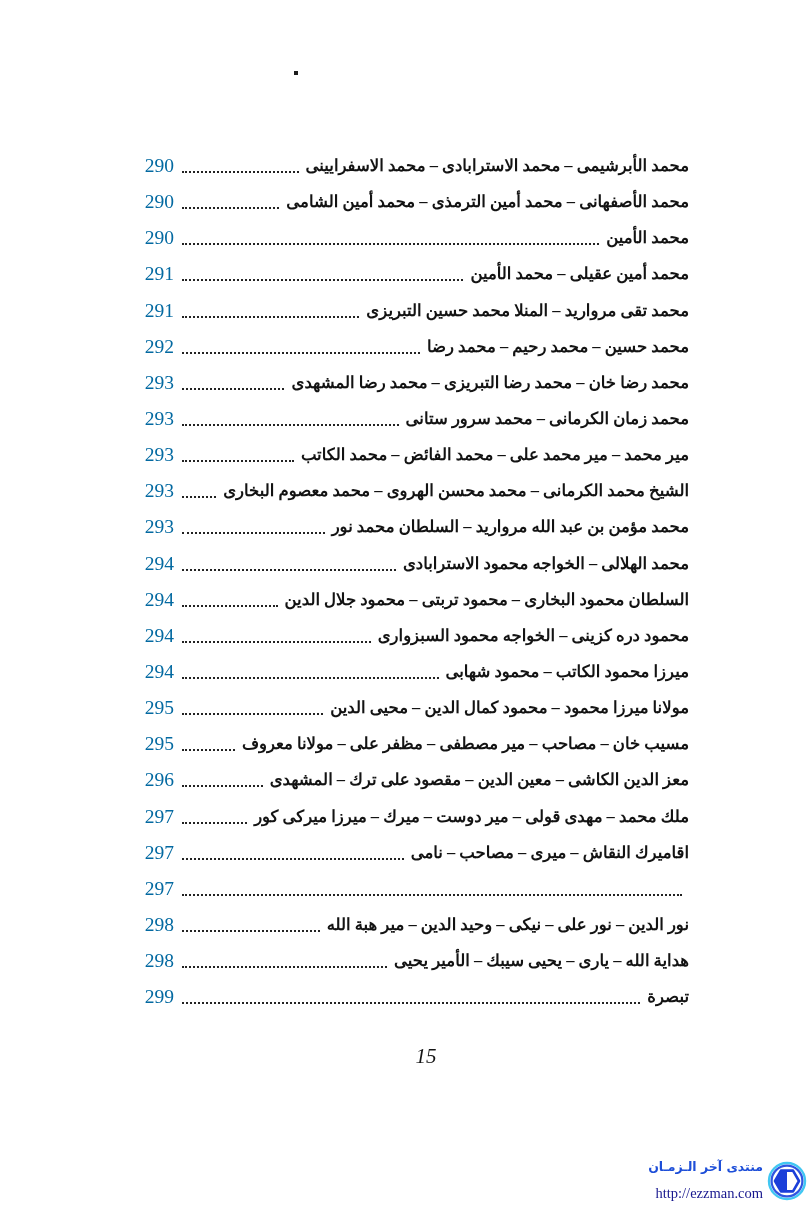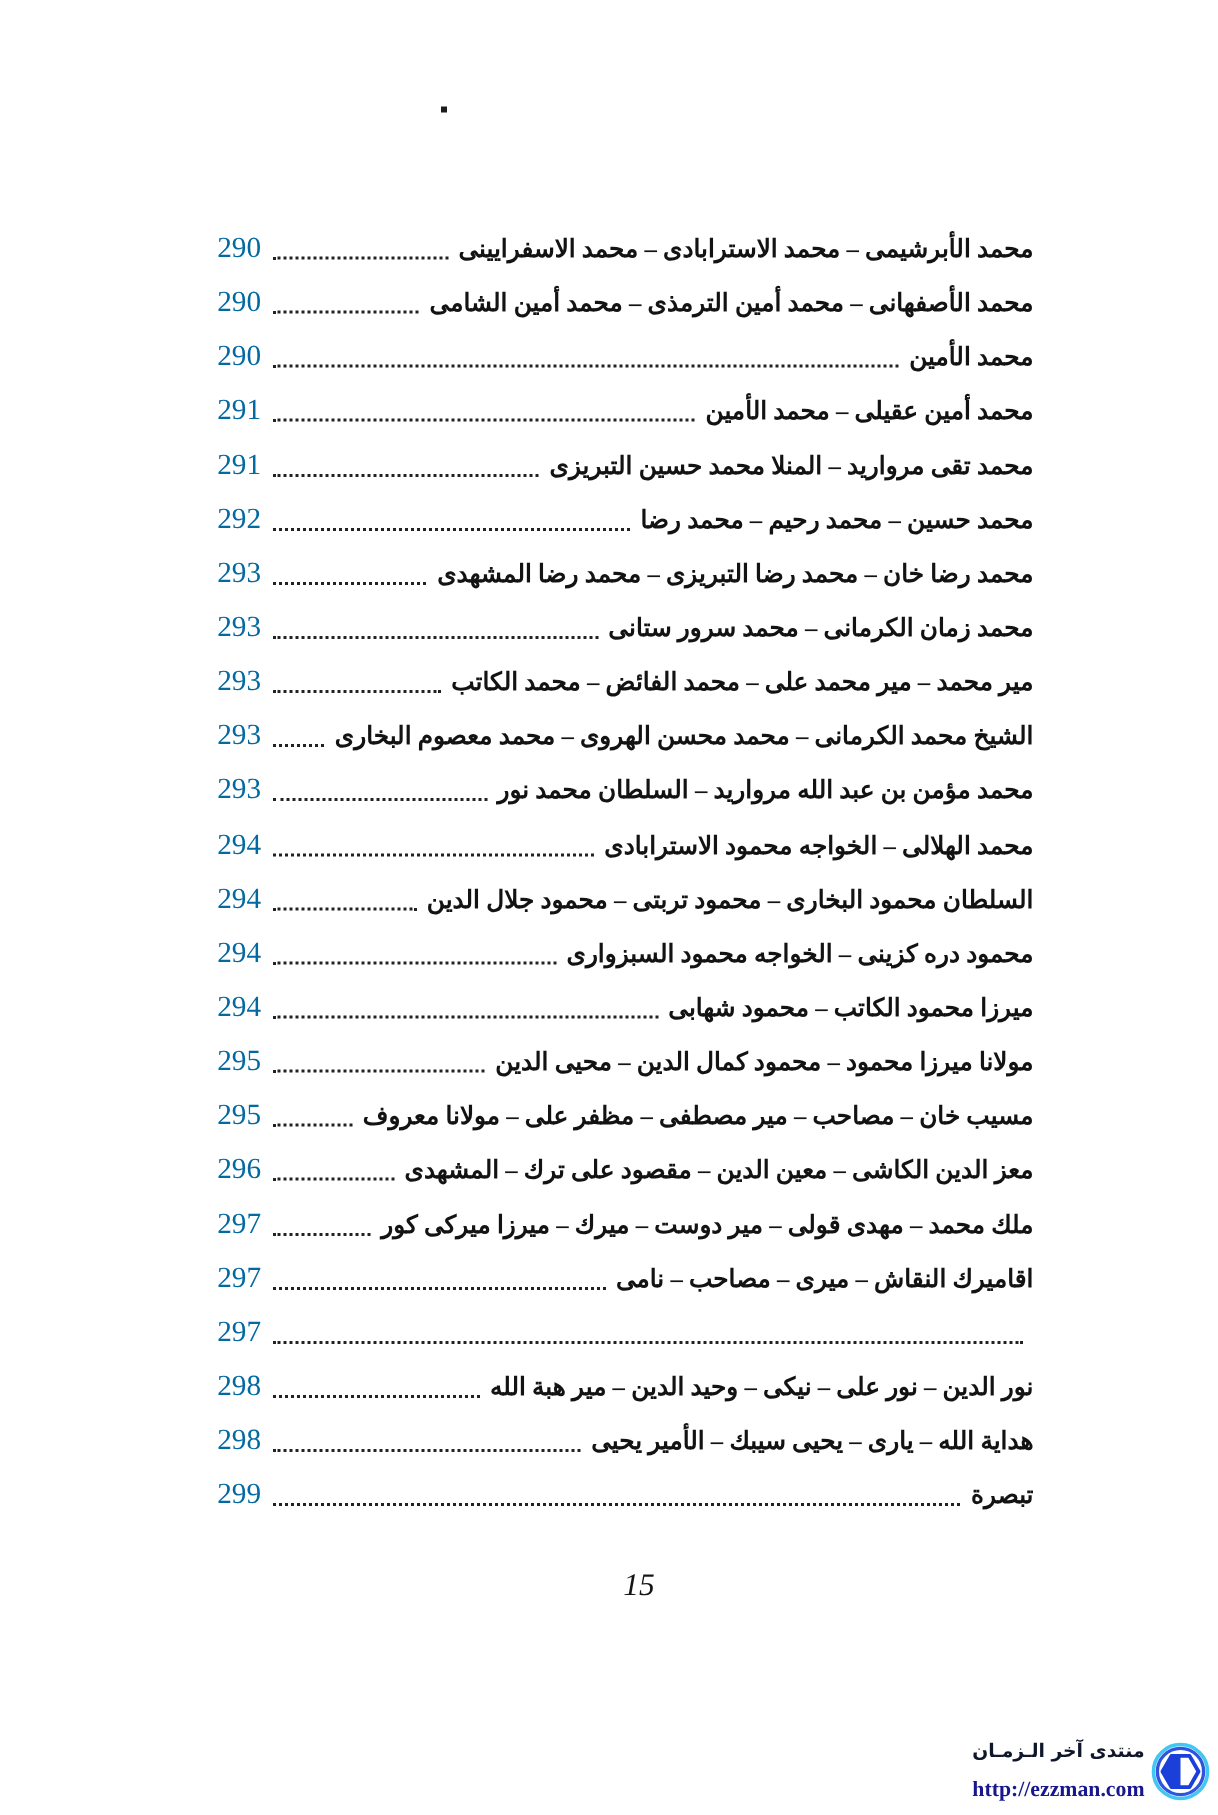--- a/index.html
+++ b/index.html
@@ -81,21 +81,21 @@
     margin-right: 4px;
   }
   .site-name {
     font-family: "DejaVu Sans", sans-serif;
     font-weight: bold;
     font-size: 12.5px;
     direction: rtl;
   }
   .site-url {
     font-family: "Liberation Serif", "DejaVu Serif", serif;
-    font-weight: bold;
+    font-weight: normal;
     font-size: 14.5px;
     margin-top: 11px;
   }
   .logo { width: 40px; height: 42px; }
 </style>
 </head>
 <body>
 
 <div class="page">
 
@@ -243,21 +243,21 @@
       <span class="entry-text">تبصرة</span>
       <span class="leader"></span>
       <span class="page-num">299</span>
     </div>
   </div>
 
   <div class="folio">15</div>
 
   <div class="footer">
     <div class="footer-text">
-      <div class="site-name" style="color: #0f172a;">منتدى آخر الـزمـان</div>
+      <div class="site-name" style="color: #1d4ed8;">منتدى آخر الـزمـان</div>
       <div class="site-url" style="color: rgb(23, 23, 142);">http://ezzman.com</div>
     </div>
     <svg class="logo" viewBox="0 0 40 40" aria-hidden="true">
       <circle cx="20" cy="20" r="18" fill="none" stroke="#41c7f2" stroke-width="2.4"></circle>
       <circle cx="20" cy="20" r="15.4" fill="#ffffff" stroke="#2f55e0" stroke-width="2.2"></circle>
       <polygon points="32,20 26,9.6 14,9.6 8,20 14,30.4 26,30.4" fill="#ffffff" stroke="#1b3fd9" stroke-width="2.6" stroke-linejoin="round"></polygon>
       <polygon points="20,9.6 14,9.6 8,20 14,30.4 20,30.4" fill="#1b3fd9"></polygon>
     </svg>
   </div>
 

